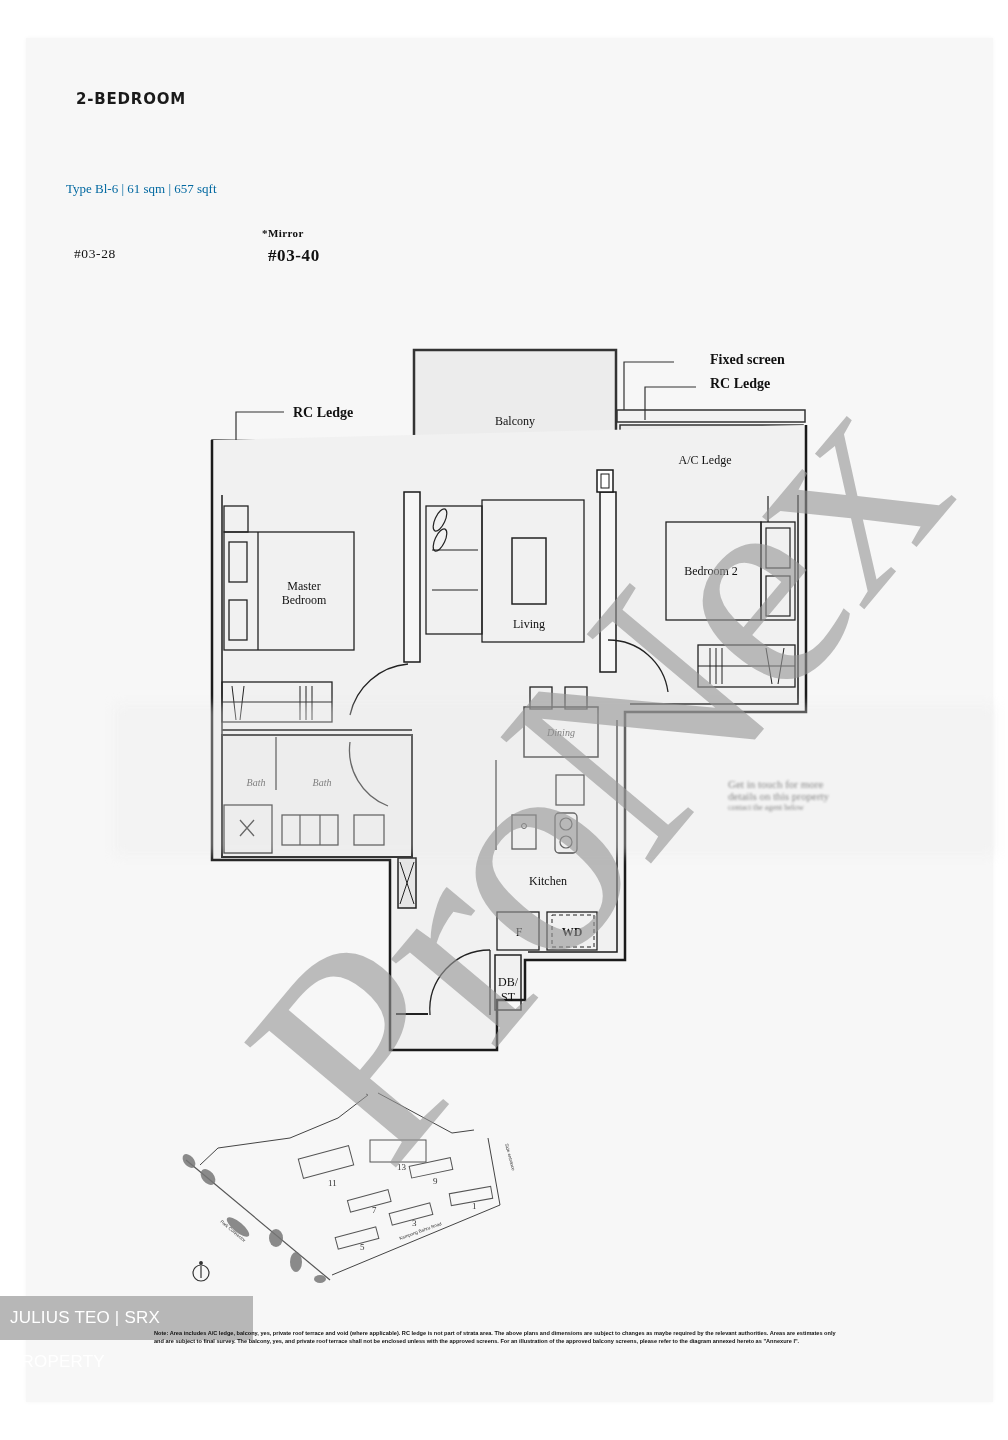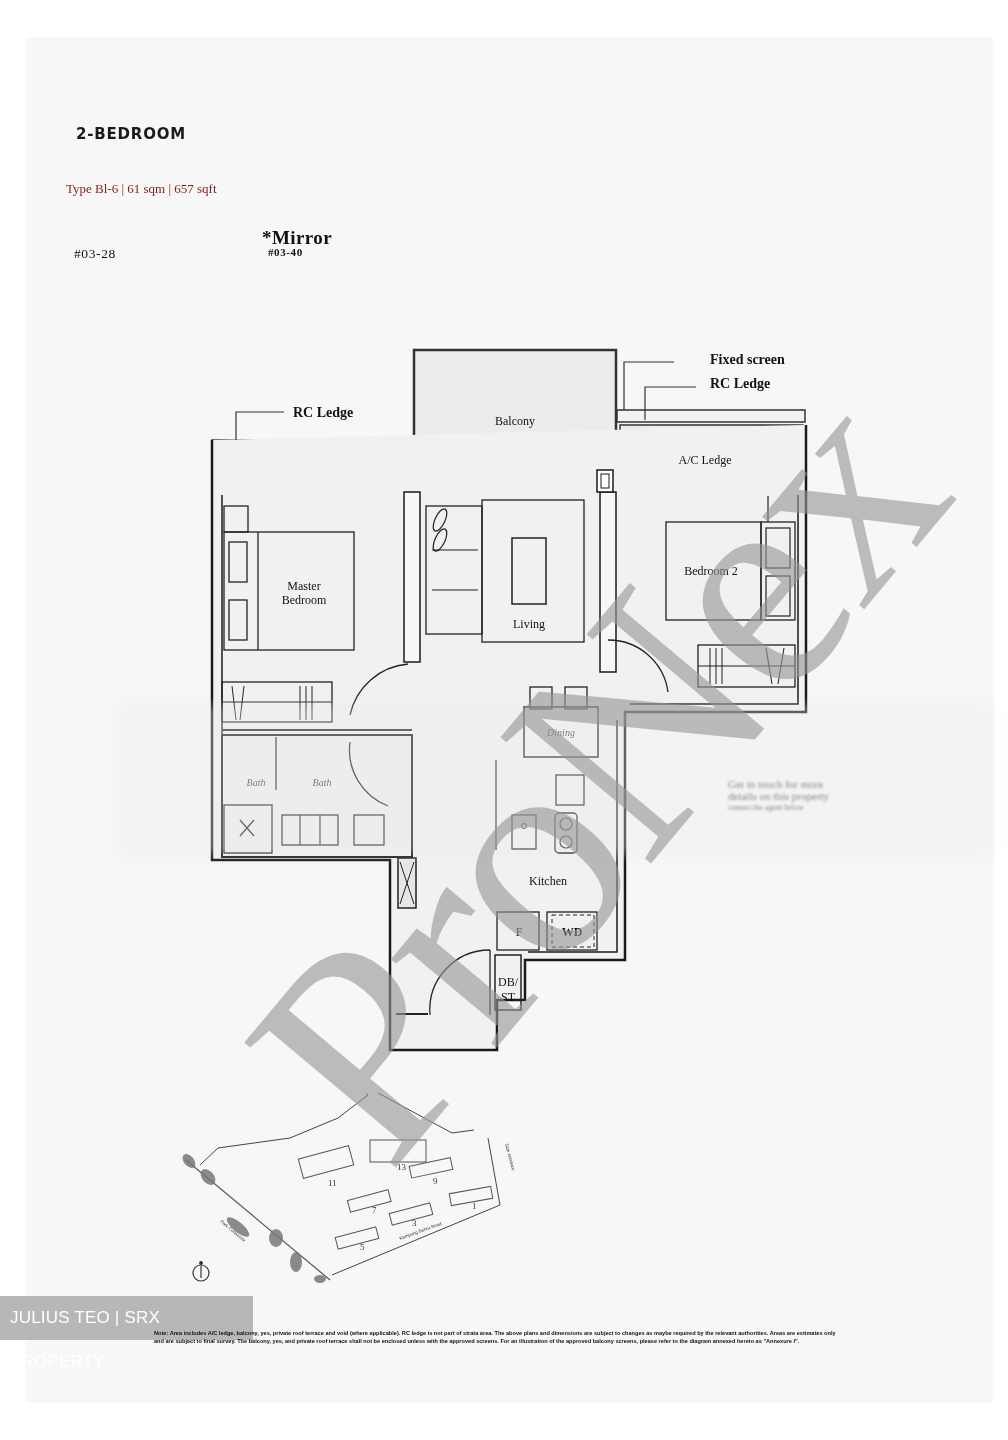--- a/index.html
+++ b/index.html
@@ -6,28 +6,28 @@
     body {
       width: 1008px; height: 1440px; background: #ffffff; position: relative; overflow: hidden;
       font-family: "Liberation Serif", "DejaVu Serif", serif; color: #111;
     }
     .sheet {
       position: absolute; left: 26px; top: 38px; width: 967px; height: 1364px;
       background: #f7f7f7; box-shadow: 0 0 4px rgba(0,0,0,0.04);
     }
     .title {
       position: absolute; left: 76px; top: 90px; font-family: "DejaVu Sans", sans-serif;
-      font-weight: bold; font-size: 15px; letter-spacing: 0.8px; color: #1a1a1a; margin-top: 35px;
+      font-weight: bold; font-size: 15px; letter-spacing: 0.8px; color: #1a1a1a;
     }
     .typeline {
-      position: absolute; left: 66px; top: 181px; font-size: 13px; color: #7f1d1d;
+      position: absolute; left: 66px; top: 181px; font-size: 13px; color: #0369a1;
     }
     .unit-left { position: absolute; left: 74px; top: 246px; font-size: 13.5px; font-weight: normal; letter-spacing: 0.6px; }
-    .mirror-label { position: absolute; left: 262px; top: 227px; font-size: 19px; font-weight: bold; letter-spacing: 0.4px; }
-    .unit-right { position: absolute; left: 268px; top: 246px; font-size: 11px; font-weight: bold; letter-spacing: 0.6px; }
+    .mirror-label { position: absolute; left: 262px; top: 227px; font-size: 11px; font-weight: bold; letter-spacing: 0.4px; }
+    .unit-right { position: absolute; left: 268px; top: 246px; font-size: 17px; font-weight: bold; letter-spacing: 0.6px; }
     svg.plan { position: absolute; left: 0; top: 0; }
     .lbl { font-family: "Liberation Serif", serif; font-size: 12px; fill: #111; }
     .lbl-b { font-family: "Liberation Serif", serif; font-size: 14px; font-weight: bold; fill: #111; }
     .smudge { font-family: "Liberation Serif", serif; font-size: 10px; fill: #444; font-style: italic; }
     .watermark {
       position: absolute; left: 120px; top: 560px; font-family: "Liberation Serif", serif;
       font-size: 300px; color: rgba(150,150,150,0.62); transform: rotate(-50deg);
       transform-origin: 0 0; white-space: nowrap; pointer-events: none; letter-spacing: -6px;
       top: 1000px; left: 180px;
     }

